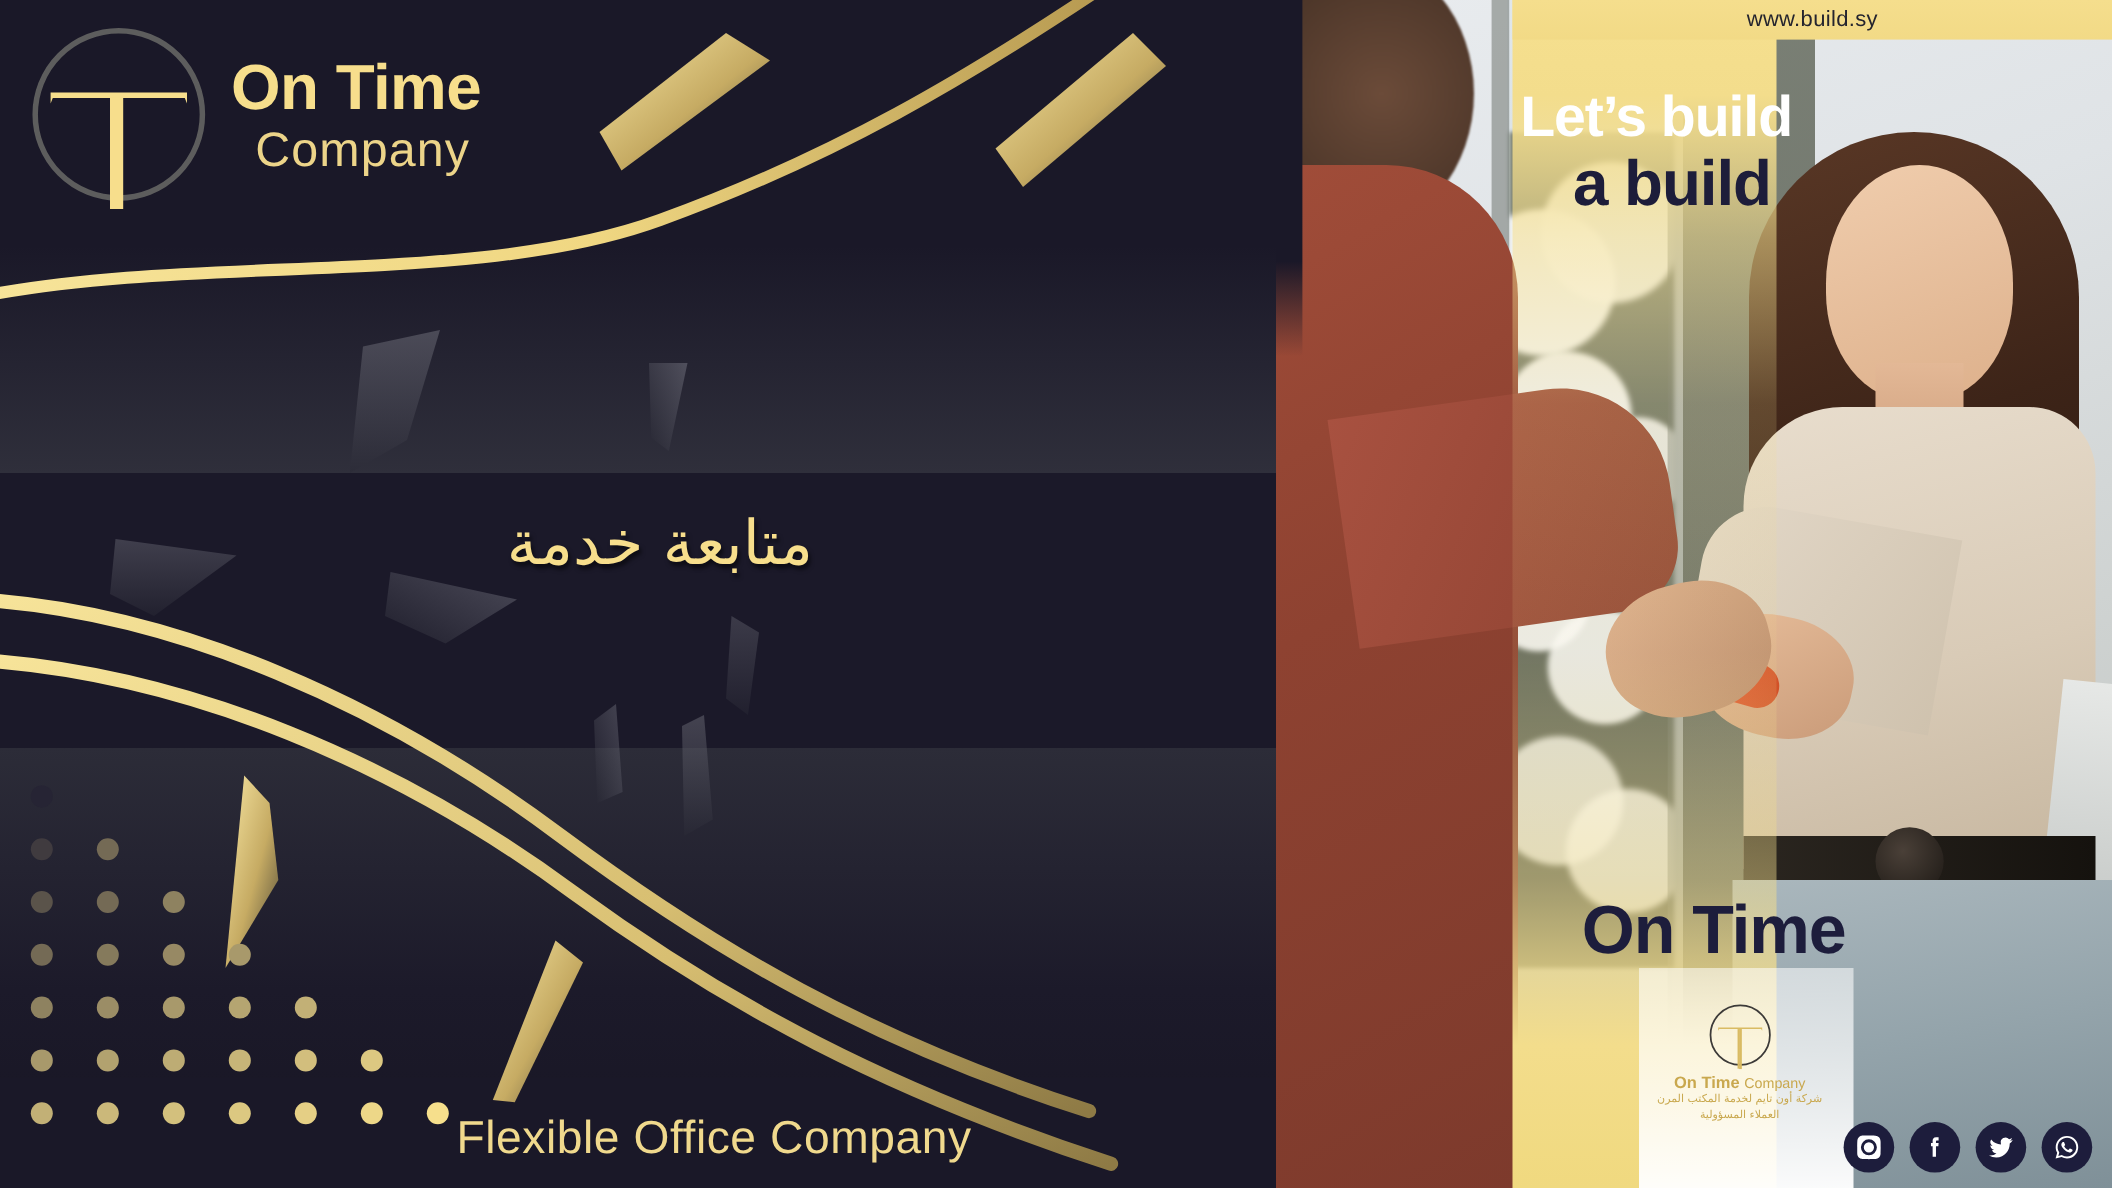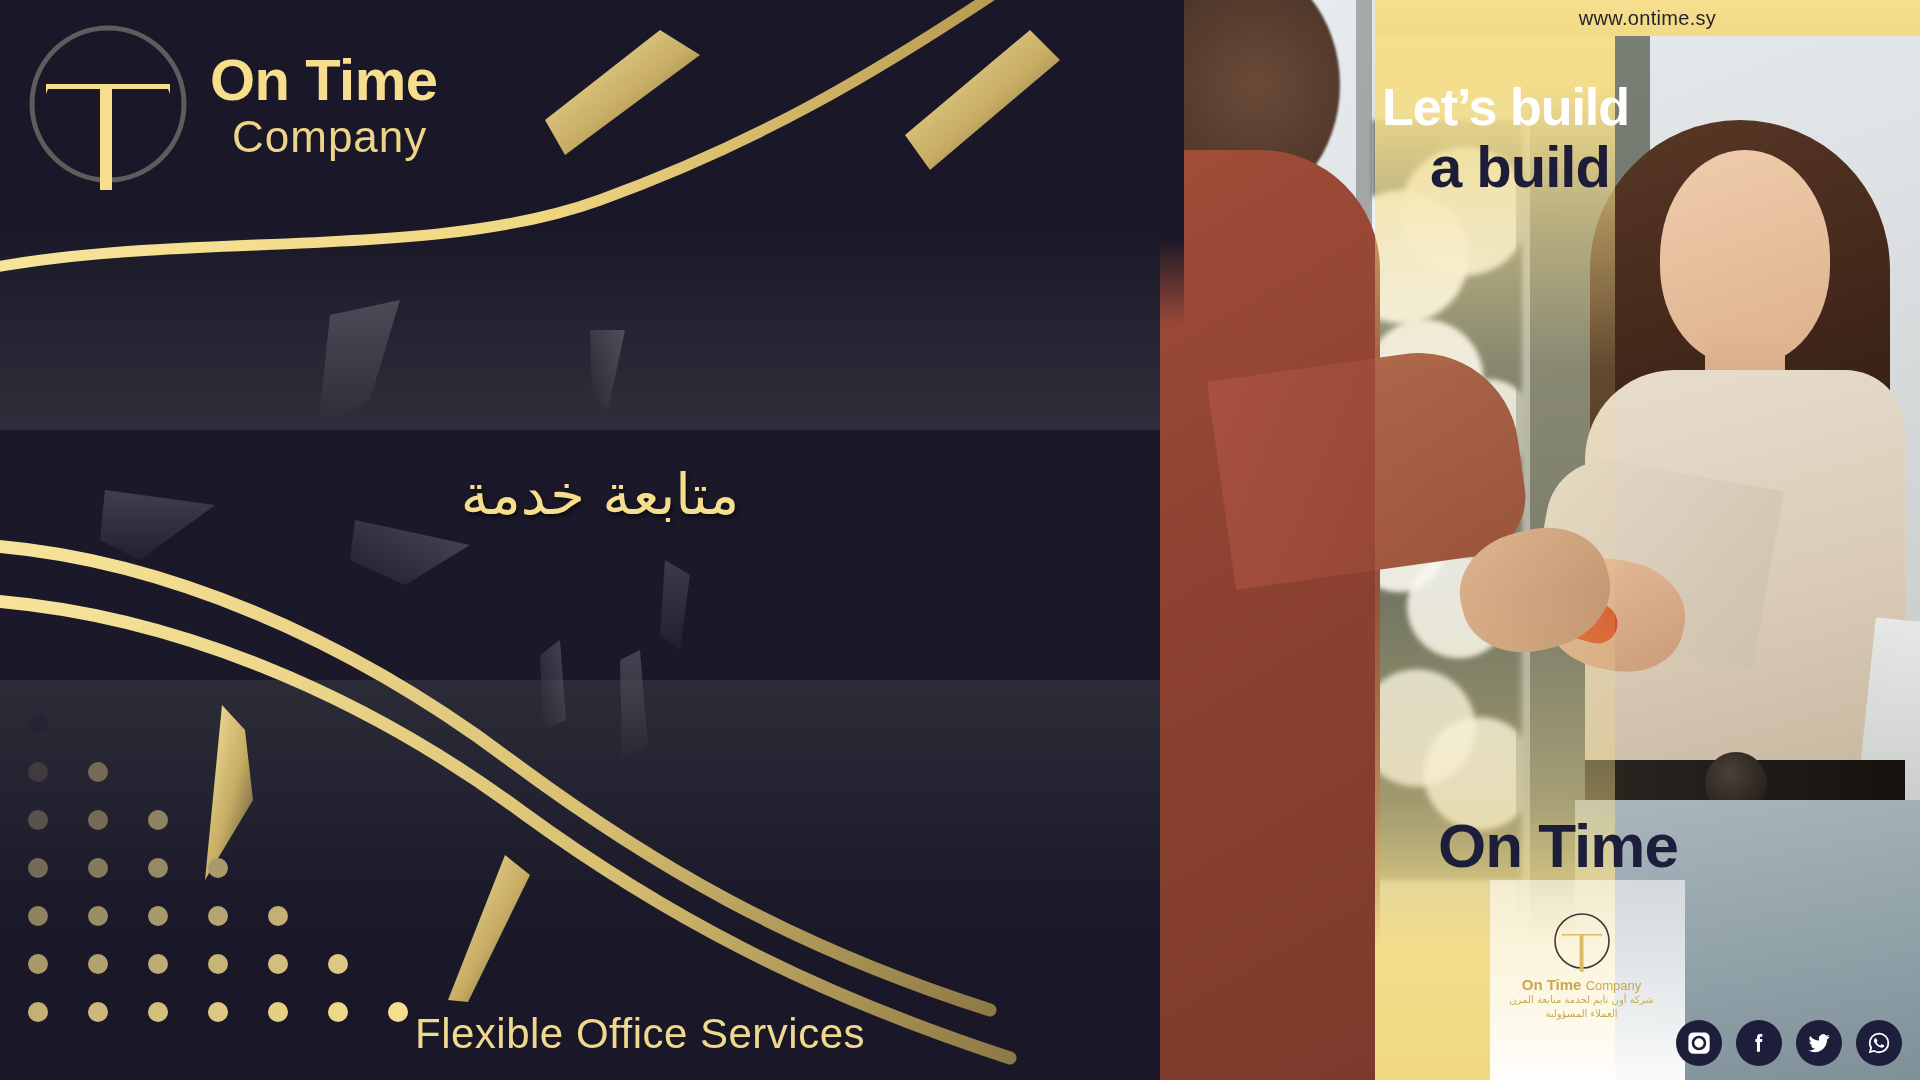--- a/index.html
+++ b/index.html
@@ -268,21 +268,21 @@
           <div class="dot" style="background: rgb(194, 176, 118);"></div>
           <div class="dot" style="background: rgb(203, 184, 122);"></div>
           <div class="dot" style="background: rgb(211, 192, 125);"></div>
           <div class="dot" style="background: rgb(220, 200, 129);"></div>
           <div class="dot" style="background: rgb(229, 207, 133);"></div>
           <div class="dot" style="background: rgb(237, 215, 136);"></div>
           <div class="dot" style="background: rgb(246, 223, 140);"></div>
         </div>
       </div>
 
-    <div id="tagline">Flexible Office Services</div>
+    <div id="tagline">Flexible Office Company</div>
   </div>
 
   <div id="right-panel">
 
     <div class="ph" id="ph-window"></div>
     <div class="ph" id="ph-glass-l"></div>
     <div class="ph" id="ph-foliage"></div>
     <div class="ph" id="ph-frame1"></div>
     <div class="ph" id="ph-frame2"></div>
     <div class="ph" id="ph-wall-dark"></div>
@@ -302,21 +302,21 @@
     <div class="ph" id="ph-man-head"></div>
     <div class="ph" id="ph-man-body"></div>
     <div class="ph" id="ph-man-arm"></div>
     <div class="ph" id="ph-man-hand"></div>
 
     <div id="gold-band"></div>
     <div id="white-card"></div>
     <div id="left-edge-strip"></div>
 
     <div id="url-strip">
-      <span id="url-text">www.ontime.sy</span>
+      <span id="url-text">www.build.sy</span>
     </div>
 
     <div id="headline">
       <div id="headline-line1">Let’s build</div>
       <div id="headline-line2">a build</div>
     </div>
 
     <div id="ontime-stamp">On Time</div>
 
     <div id="badge">
@@ -324,21 +324,21 @@
         <svg viewBox="0 0 62 62" width="62" height="62">
           <circle cx="31" cy="31" r="27" fill="none" stroke="#3c3a38" stroke-width="1.6"></circle>
           <path d="M11 27 L11 24 L51 24 L51 27 L50 25.5 L32.5 25.5 L32.5 62 L30 62 L30 25.5 L12 25.5 Z" fill="#d9bb63"></path>
           <rect x="28.6" y="25.5" width="1.6" height="36" fill="#d9bb63"></rect>
         </svg>
       </div>
       <div id="badge-name">
         <span style="font-weight:bold;font-size:15px;">On Time</span>
         <span>Company</span>
       </div>
-      <div id="badge-ar1">شركة أون تايم لخدمة متابعة المرن</div>
+      <div id="badge-ar1">شركة أون تايم لخدمة المكتب المرن</div>
       <div id="badge-ar2">العملاء المسؤولية</div>
     </div>
 
     <div id="social-row">
       <div class="social">
         <svg viewBox="0 0 24 24">
             <path d="M12 2.2c3.2 0 3.6 0 4.9.07 1.2.05 1.8.25 2.2.42.56.22.96.48 1.38.9.42.42.68.82.9 1.38.17.4.37 1 .42 2.2.06 1.3.07 1.7.07 4.9s0 3.6-.07 4.9c-.05 1.2-.25 1.8-.42 2.2-.22.56-.48.96-.9 1.38-.42.42-.82.68-1.38.9-.4.17-1 .37-2.2.42-1.3.06-1.7.07-4.9.07s-3.6 0-4.9-.07c-1.2-.05-1.8-.25-2.2-.42-.56-.22-.96-.48-1.38-.9-.42-.42-.68-.82-.9-1.38-.17-.4-.37-1-.42-2.2C2.2 15.6 2.2 15.2 2.2 12s0-3.6.07-4.9c.05-1.2.25-1.8.42-2.2.22-.56.48-.96.9-1.38.42-.42.82-.68 1.38-.9.4-.17 1-.37 2.2-.42C8.4 2.2 8.8 2.2 12 2.2zm0 3.1A6.7 6.7 0 1 0 18.7 12 6.7 6.7 0 0 0 12 5.3zm0 11A4.3 4.3 0 1 1 16.3 12 4.3 4.3 0 0 1 12 16.3zm6.9-11.3a1.56 1.56 0 1 1-1.56-1.56A1.56 1.56 0 0 1 18.9 5z"></path>
           </svg>
       </div>
       <div class="social">

